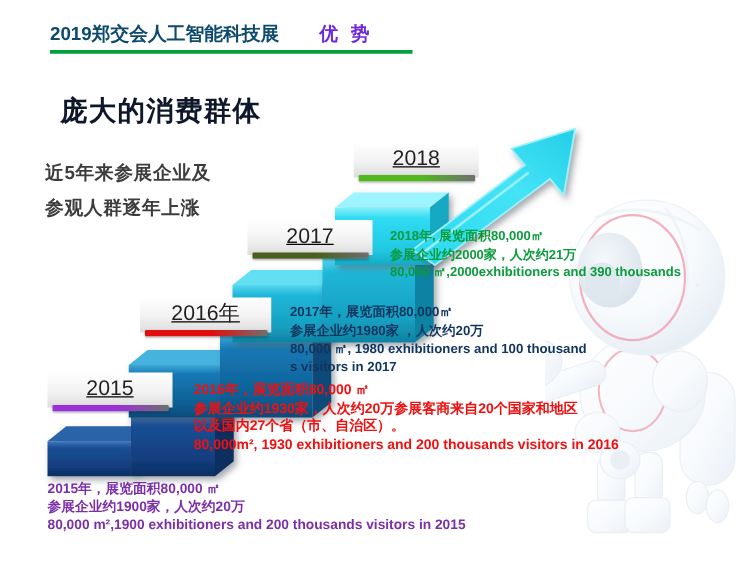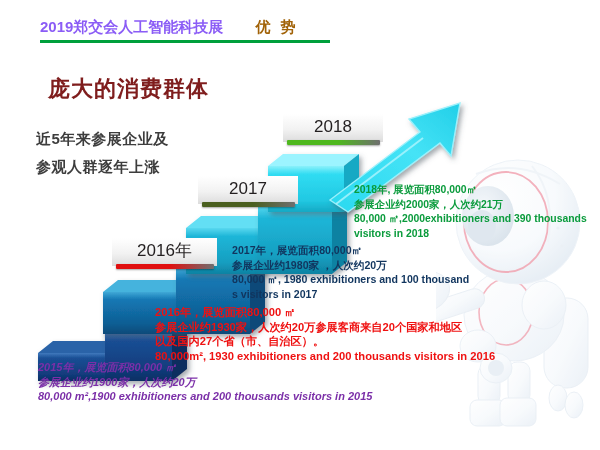--- a/index.html
+++ b/index.html
@@ -6,58 +6,58 @@
   body{
     width:600px;height:450px;overflow:hidden;position:relative;
     background:#ffffff;
     font-family:"Liberation Sans","DejaVu Sans",sans-serif;
   }
   #slide{position:absolute;inset:0;overflow:hidden;}
 
   
   .hdr{position:absolute;left:40px;top:18px;width:320px;}
   .hdr-line{display:flex;align-items:baseline;white-space:nowrap;}
-  .hdr-main{font-size:15px;font-weight:bold;color:#8b5cf6;letter-spacing:0px;}
+  .hdr-main{font-size:15px;font-weight:bold;color:#0c4a6e;letter-spacing:0px;}
   .hdr-gap{display:inline-block;width:32px;}
-  .hdr-sub{font-size:15px;font-weight:bold;color:#a16207;letter-spacing:3px;}
+  .hdr-sub{font-size:15px;font-weight:bold;color:#6d28d9;letter-spacing:3px;}
   .hdr-rule{margin-top:3px;height:2.5px;background:#00a03c;width:290px;}
 
   
-  .title{position:absolute;left:48px;top:74px;font-size:22px;font-weight:bold;color:#7f1d1d;
+  .title{position:absolute;left:48px;top:74px;font-size:22px;font-weight:bold;color:#0f172a;
          letter-spacing:1px;}
   .subtitle{position:absolute;left:36px;top:125px;font-size:15px;font-weight:bold;color:#3d3d3d;
             line-height:28px;letter-spacing:0.5px;}
   .subtitle div{white-space:nowrap;}
 
   
   .robot{position:absolute;right:-6px;top:150px;width:170px;height:300px;opacity:.62;
          pointer-events:none;}
 
   
   .stairs{position:absolute;left:0;top:0;width:600px;height:450px;}
 
   
-  .plate{position:absolute;}
+  .plate{position:absolute;text-decoration:underline;}
   .plate .pl-bg{
     position:absolute;left:0;top:0;height:28px;
     background:linear-gradient(180deg,#ffffff 0%,#f2f2f2 55%,#dcdcdc 100%);
   }
   .plate .pl-label{position:relative;font-size:17px;color:#231f20;text-align:center;
                    line-height:26px;white-space:nowrap;}
   .plate .pl-bar{position:relative;height:5px;border-radius:1px;
                  box-shadow:0 1px 2px rgba(0,0,0,.35);}
 
   
   .info{position:absolute;font-weight:bold;white-space:nowrap;}
   .info div{line-height:14.5px;}
   .info .en{letter-spacing:0px;}
-  .i2015{left:38px;top:360px;font-size:11px;color:#7b2fa8;font-style:italic;}
+  .i2015{left:38px;top:384px;font-size:11px;color:#7b2fa8;}
   .i2016{left:155px;top:305px;font-size:11.2px;color:#ef1111;}
   .i2017{left:232px;top:243px;font-size:10.6px;color:#11355e;}
-  .i2018{left:312px;top:183px;font-size:10.4px;color:#0a9b3c;margin-left:42px;}
+  .i2018{left:312px;top:183px;font-size:10.4px;color:#0a9b3c;}
 </style>
 </head>
 <body>
 
 <div id="slide">
 
   <svg class="robot" viewBox="0 0 170 300">
     <defs>
       <linearGradient id="rg" x1="0" y1="0" x2="1" y2="1">
         <stop offset="0%" stop-color="#ffffff"></stop>
@@ -208,20 +208,25 @@
     </div>
     <div class="hdr-rule"></div>
   </div>
 
   <div class="title">庞大的消费群体</div>
   <div class="subtitle">
     <div>近5年来参展企业及</div>
     <div>参观人群逐年上涨</div>
   </div>
 
+  <div class="plate" style="left:38px;top:298px;width:100px;">
+    <div class="pl-bg" style="width:100px;"></div>
+    <div class="pl-label">2015</div>
+    <div class="pl-bar" id="bar0" style="width: 93px; margin-left: 4px; background: linear-gradient(90deg, rgb(155, 48, 217) 0%, rgb(155, 48, 217) 55%, rgb(111, 111, 111) 100%);"></div>
+  </div>
 
   <div class="plate" style="left:112px;top:238px;width:105px;">
     <div class="pl-bg" style="width:105px;"></div>
     <div class="pl-label">2016年</div>
     <div class="pl-bar" id="bar1" style="width: 98px; margin-left: 4px; background: linear-gradient(90deg, rgb(224, 15, 15) 0%, rgb(224, 15, 15) 55%, rgb(111, 111, 111) 100%);"></div>
   </div>
 
   <div class="plate" style="left:198px;top:176px;width:100px;">
     <div class="pl-bg" style="width:100px;"></div>
     <div class="pl-label">2017</div>
@@ -251,16 +256,15 @@
     <div>2017年，展览面积80,000㎡</div>
     <div>参展企业约1980家 ，人次约20万</div>
     <div class="en">80,000 ㎡, 1980 exhibitioners and 100 thousand</div>
     <div class="en">s visitors in 2017</div>
   </div>
 
   <div class="info i2018">
     <div>2018年, 展览面积80,000㎡</div>
     <div>参展企业约2000家，人次约21万</div>
     <div class="en">80,000 ㎡,2000exhibitioners and 390 thousands</div>
-    <div class="en"> visitors in 2018</div>
   </div>
 
 </div>
 
 </body></html>

